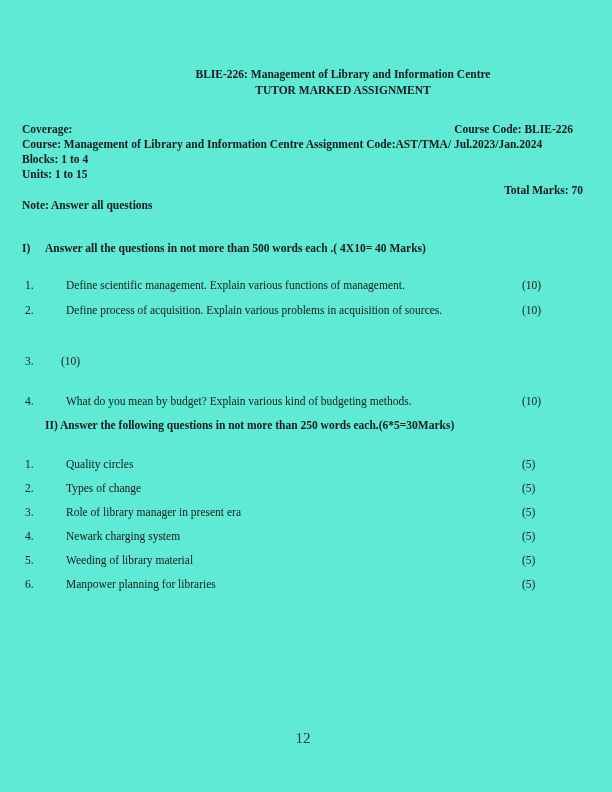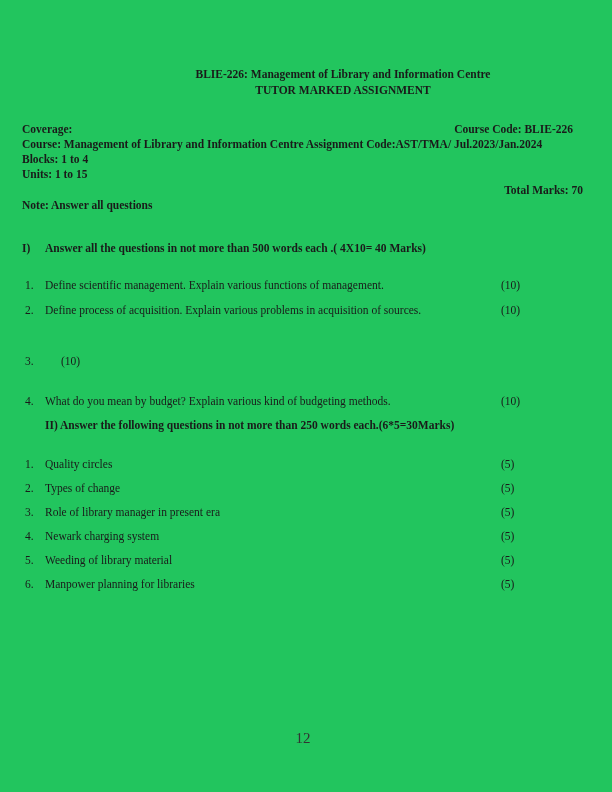--- a/index.html
+++ b/index.html
@@ -6,21 +6,21 @@
   html, body { background: #ffffff; }
   body {
     width: 612px; height: 792px;
     font-family: "Liberation Serif", "DejaVu Serif", serif;
     color: #1a1a1a;
     overflow: hidden;
   }
   .page {
     position: relative;
     width: 612px; height: 792px;
-    background: #22c55e;
+    background: #5eead4;
     padding: 66px 22px 0 22px;
   }
   
   .title-block {
     margin-left: 74px;
     text-align: center;
     font-weight: bold;
     font-size: 11.5px;
     line-height: 16px;
     white-space: nowrap;
@@ -44,21 +44,21 @@
   }
   .section1-heading { margin-top: 28px; }
   .section1-heading .sec-num { width: 23px; flex: 0 0 23px; }
   .section2-heading { margin-top: 9px; padding-left: 23px; }
   
   .q-list { font-size: 11.5px; line-height: 15px; }
   .q-list-1 { margin-top: 22px; }
   .q-list-2 { margin-top: 24px; }
   .q-row { display: flex; align-items: flex-start; padding-left: 3px; }
   .q-num { flex: 0 0 20px; width: 20px; }
-  .q-text { flex: 0 0 440px; width: 440px; }
+  .q-text { flex: 0 0 440px; width: 440px; margin-left: 21px; }
   .q-marks { margin-left: 16px; white-space: nowrap; }
   .q-list-1 .q-row:nth-of-type(2) { margin-top: 10px; }
   .q-list-1 .q-row:nth-of-type(3) { margin-top: 36px; }
   .q-list-1 .q-row:nth-of-type(4) { margin-top: 25px; }
   .q-list-2 .q-row + .q-row { margin-top: 9px; }
   
   .page-number {
     position: absolute;
     top: 730px; left: 0;
     width: 606px;

